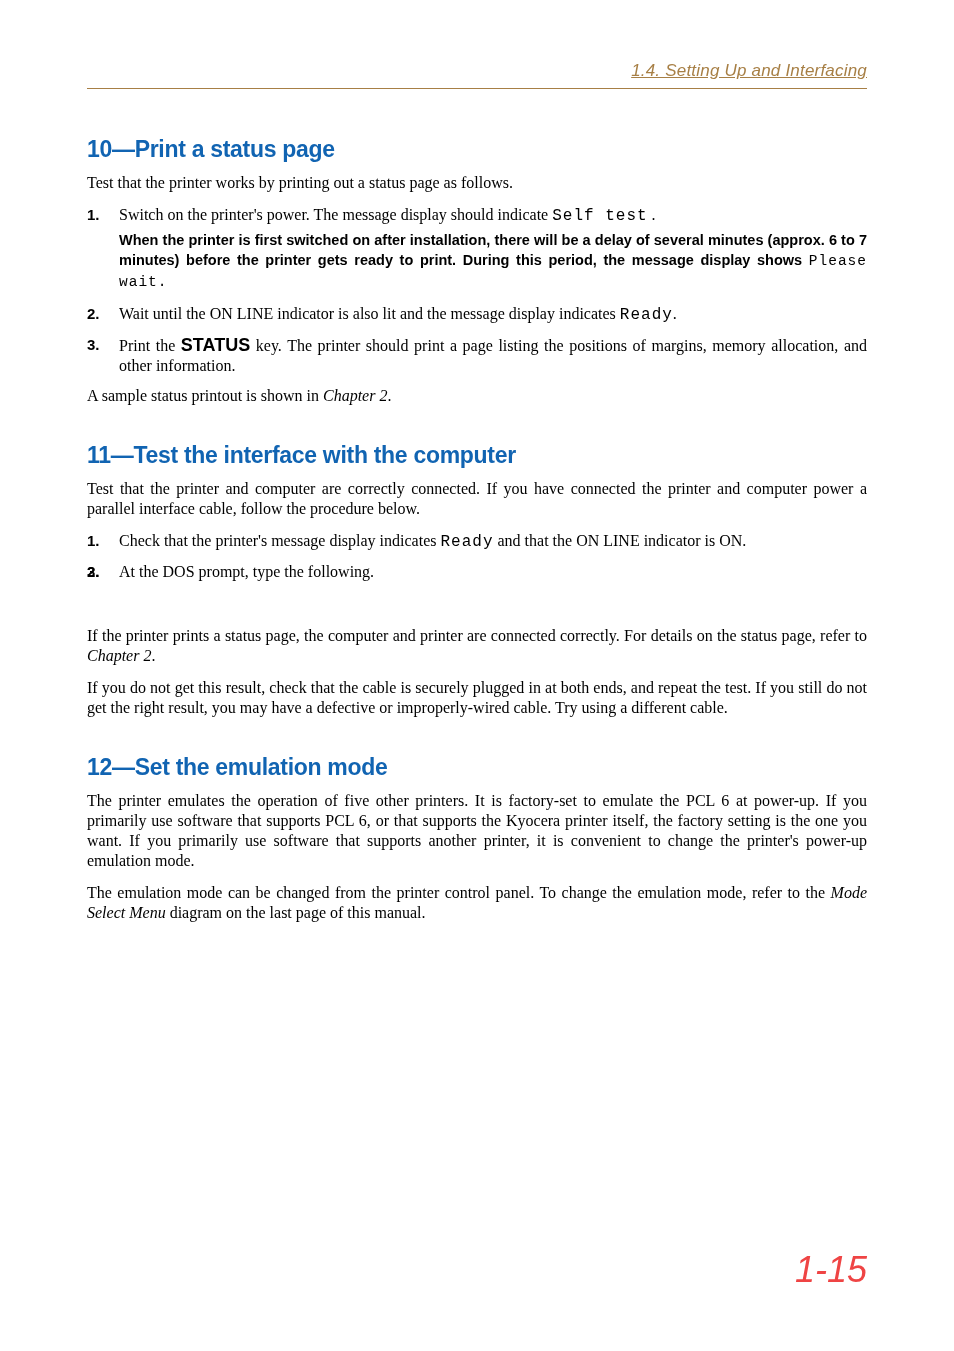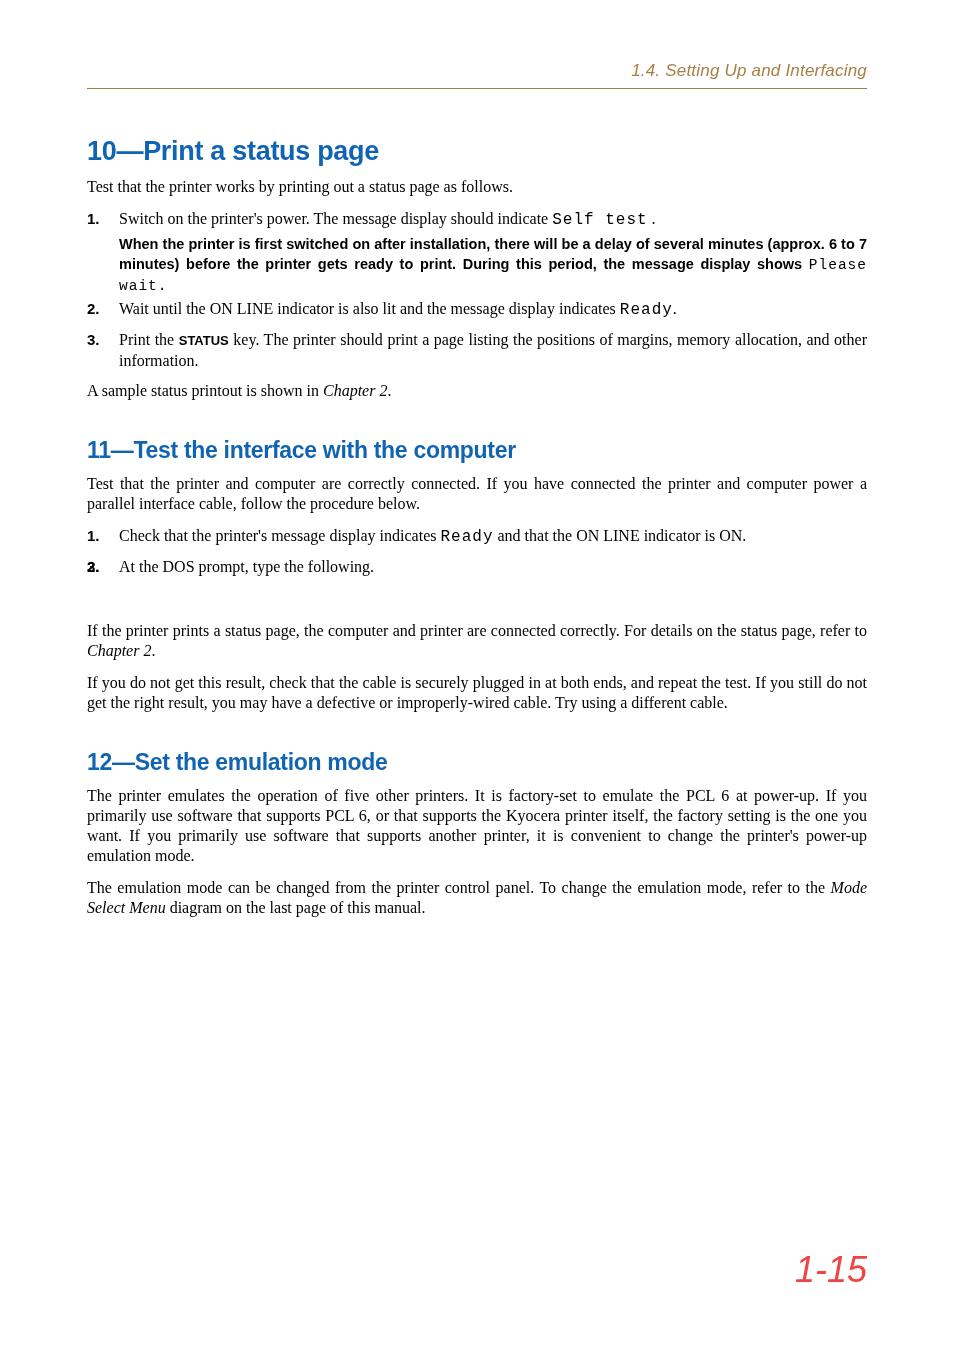--- a/index.html
+++ b/index.html
@@ -22,28 +22,29 @@
 .header {
   height: 23px;
   border-bottom: 1px solid #a77f45;
   text-align: right;
   font-family: Verdana, Geneva, sans-serif;
   font-style: italic;
   color: #a77f45;
   font-size: 17px;
   letter-spacing: 0.2px;
   padding-bottom: 4px;
+  text-decoration: underline;
 }
 h2 {
   font-family: Verdana, Geneva, sans-serif;
   font-weight: bold;
   color: #1164b2;
   letter-spacing: -0.3px;
 }
-h2.section-10 { font-size: 27px; margin: 47px 0 10px 0; }
+h2.section-10 { font-size: 23px; margin: 47px 0 10px 0; }
 h2.section-11 { font-size: 23px; margin: 36px 0 10px 0; }
 h2.section-12 { font-size: 23px; margin: 36px 0 10px 0; }
 p.body {
   font-size: 16px;
   line-height: 20px;
   margin: 0 0 12px 0;
   text-align: justify;
 }
 ol {
   list-style: none;
@@ -65,31 +66,31 @@
   font-family: Verdana, Geneva, sans-serif;
   font-weight: bold;
   font-size: 15px;
 }
 .note {
   padding-left: 32px;
   font-family: Verdana, Geneva, sans-serif;
   font-weight: bold;
   font-size: 14.5px;
   line-height: 20px;
-  margin: -6px 0 3px 0;
+  margin: -6px 0 12px 0;
   text-align: justify;
 }
 .lcd {
   font-family: Liberation Mono, monospace;
   letter-spacing: 1px;
 }
 .key {
   font-family: Verdana, Geneva, sans-serif;
   font-weight: bold;
-  font-size: 13px;
+  font-size: 18px;
 }
 em {
   font-style: italic;
 }
 .footer {
   position: absolute;
   bottom: 60px;
   right: 87px;
   font-family: Verdana, Geneva, sans-serif;
   font-style: italic;

